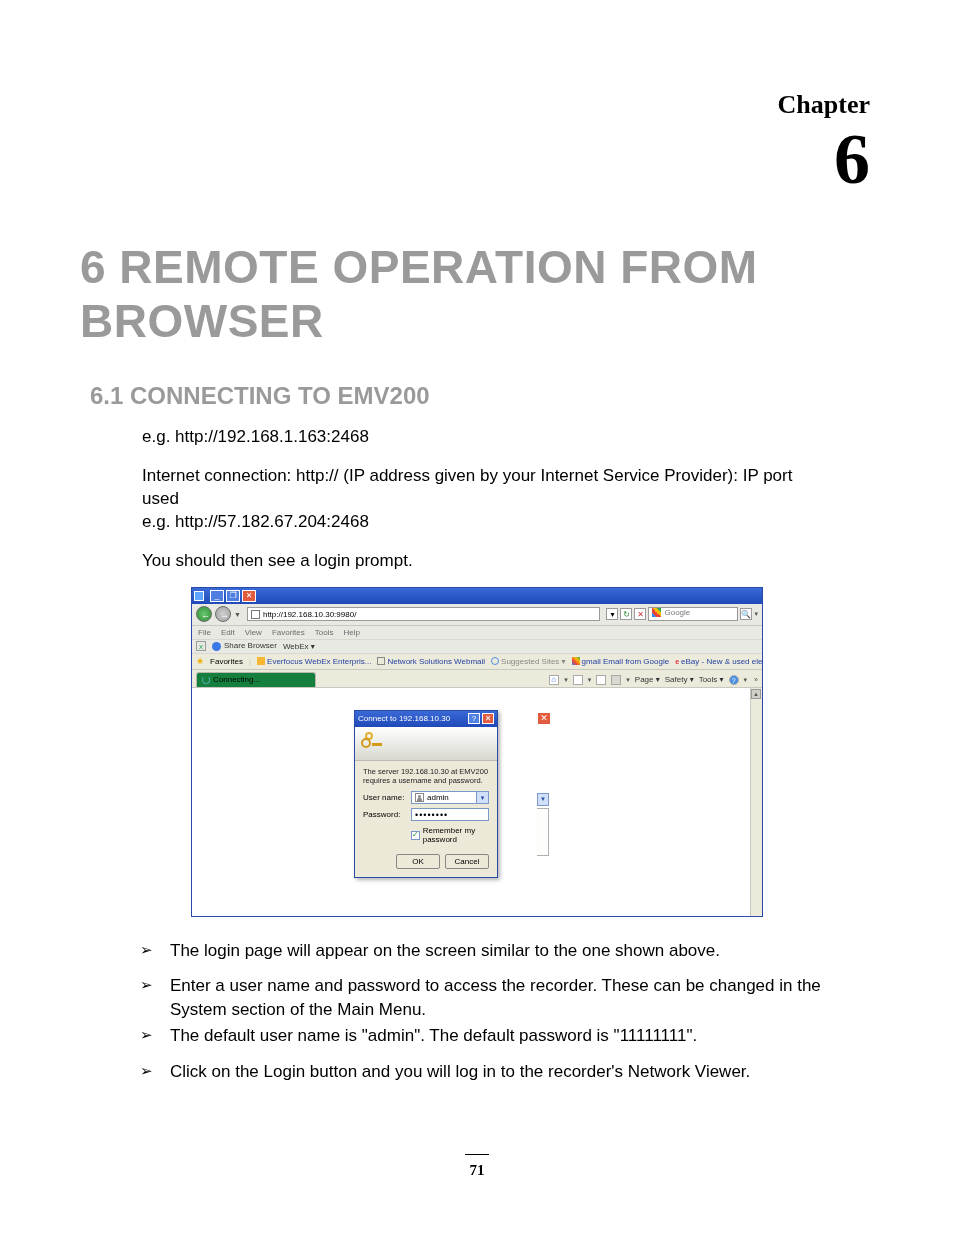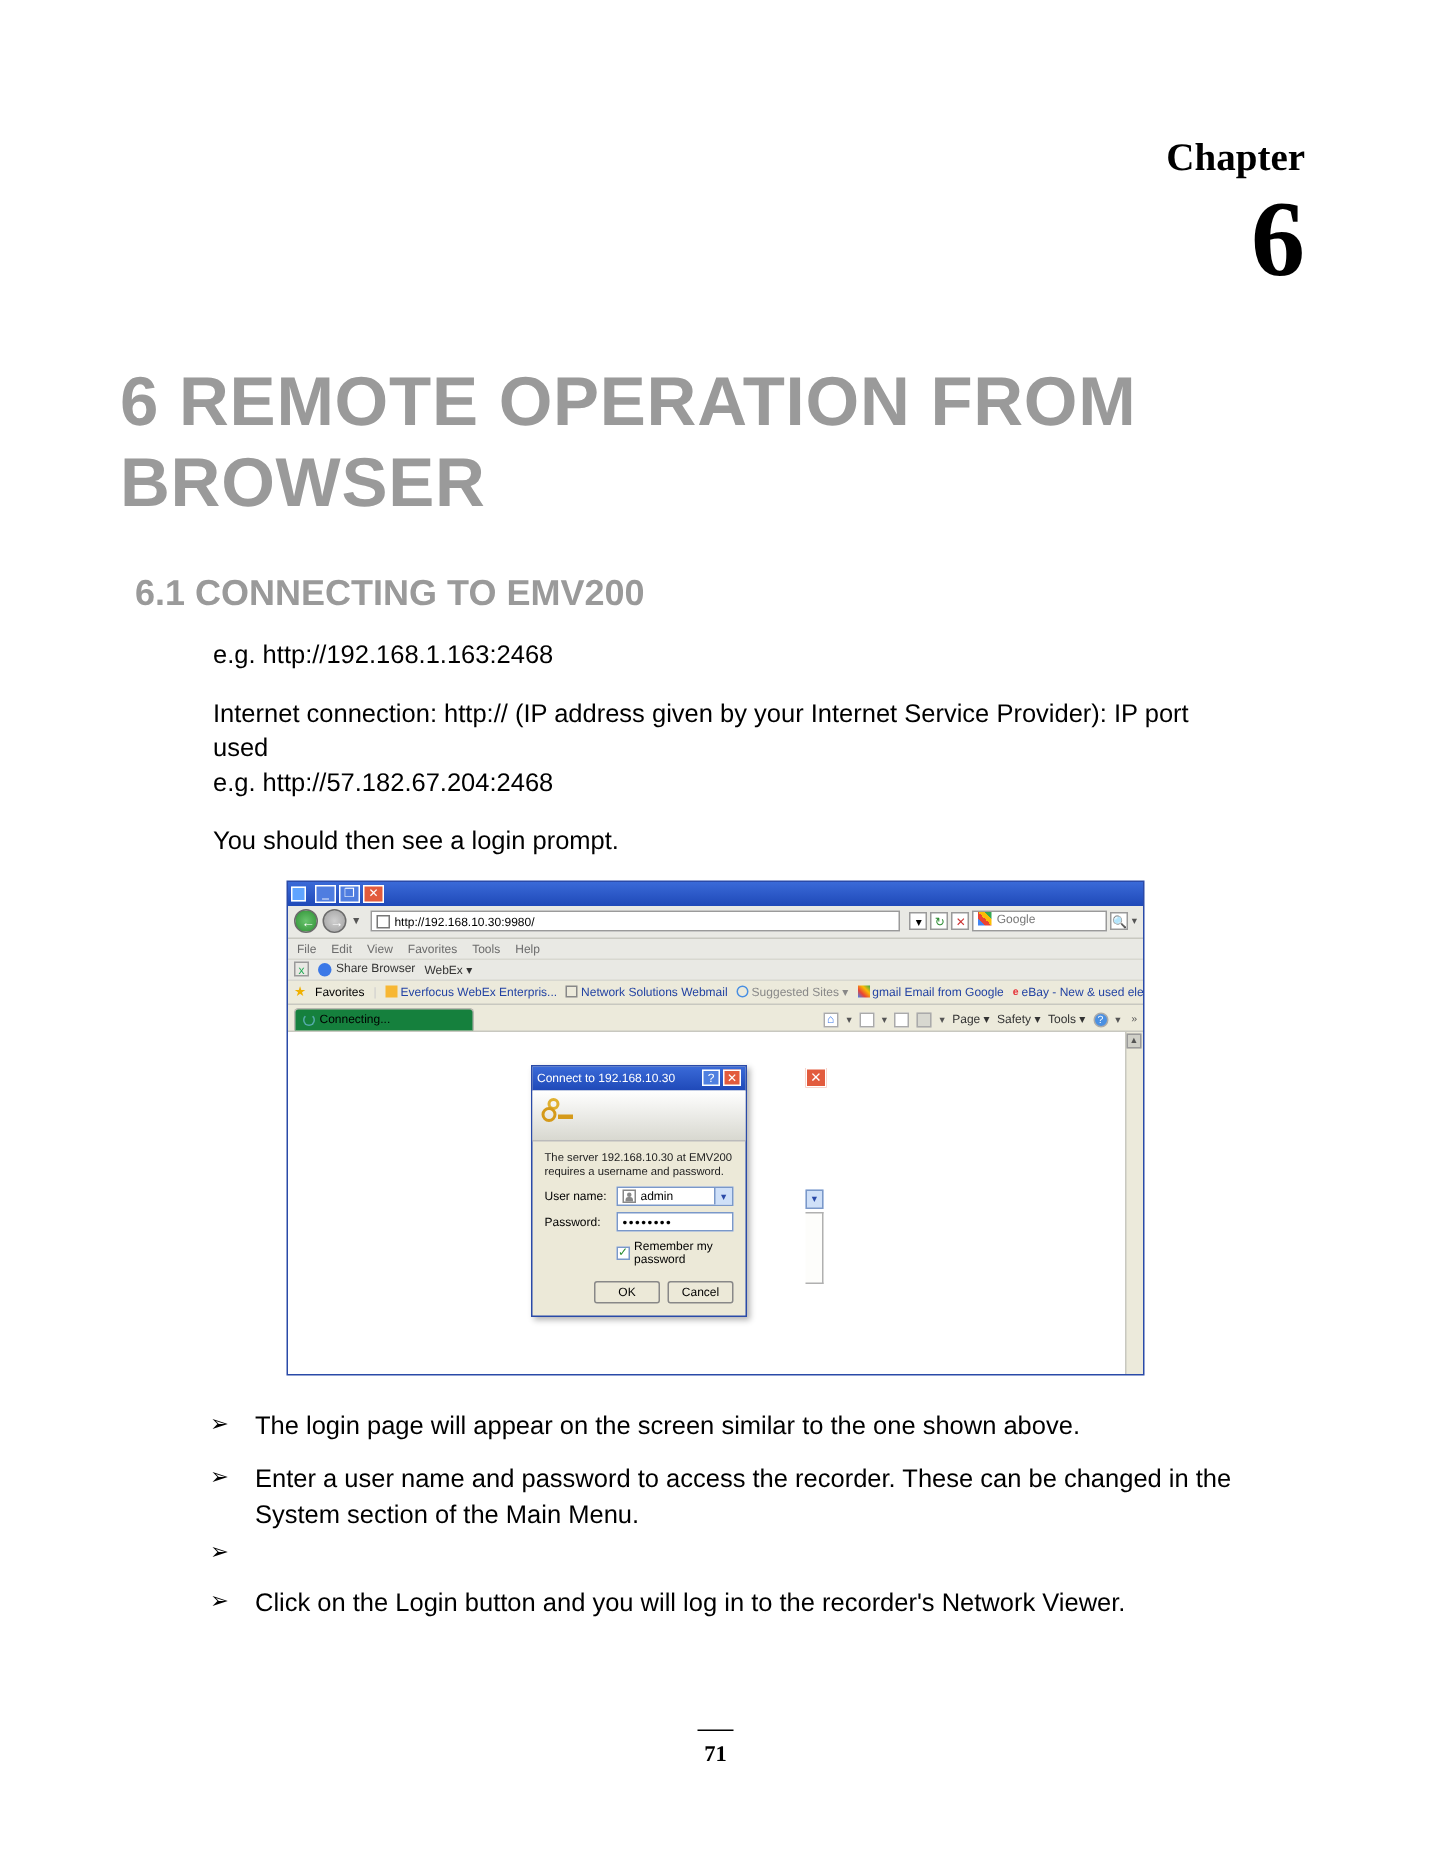--- a/index.html
+++ b/index.html
@@ -261,20 +261,21 @@
     <div class="bullet-item">
       <div class="marker">➢</div>
       <div>The login page will appear on the screen similar to the one shown above.</div>
     </div>
     <div class="bullet-item">
       <div class="marker">➢</div>
       <div>Enter a user name and password to access the recorder. These can be changed in the System section of the Main Menu.</div>
     </div>
     <div class="bullet-item tight">
       <div class="marker">➢</div>
+      <div>The default user name is "admin". The default password is "11111111".</div>
     </div>
     <div class="bullet-item">
       <div class="marker">➢</div>
       <div>Click on the Login button and you will log in to the recorder's Network Viewer.</div>
     </div>
   </div>
 
   <div class="page-num-wrap">
     <div class="page-num-rule"></div><br>
     <span class="page-num">71</span>

